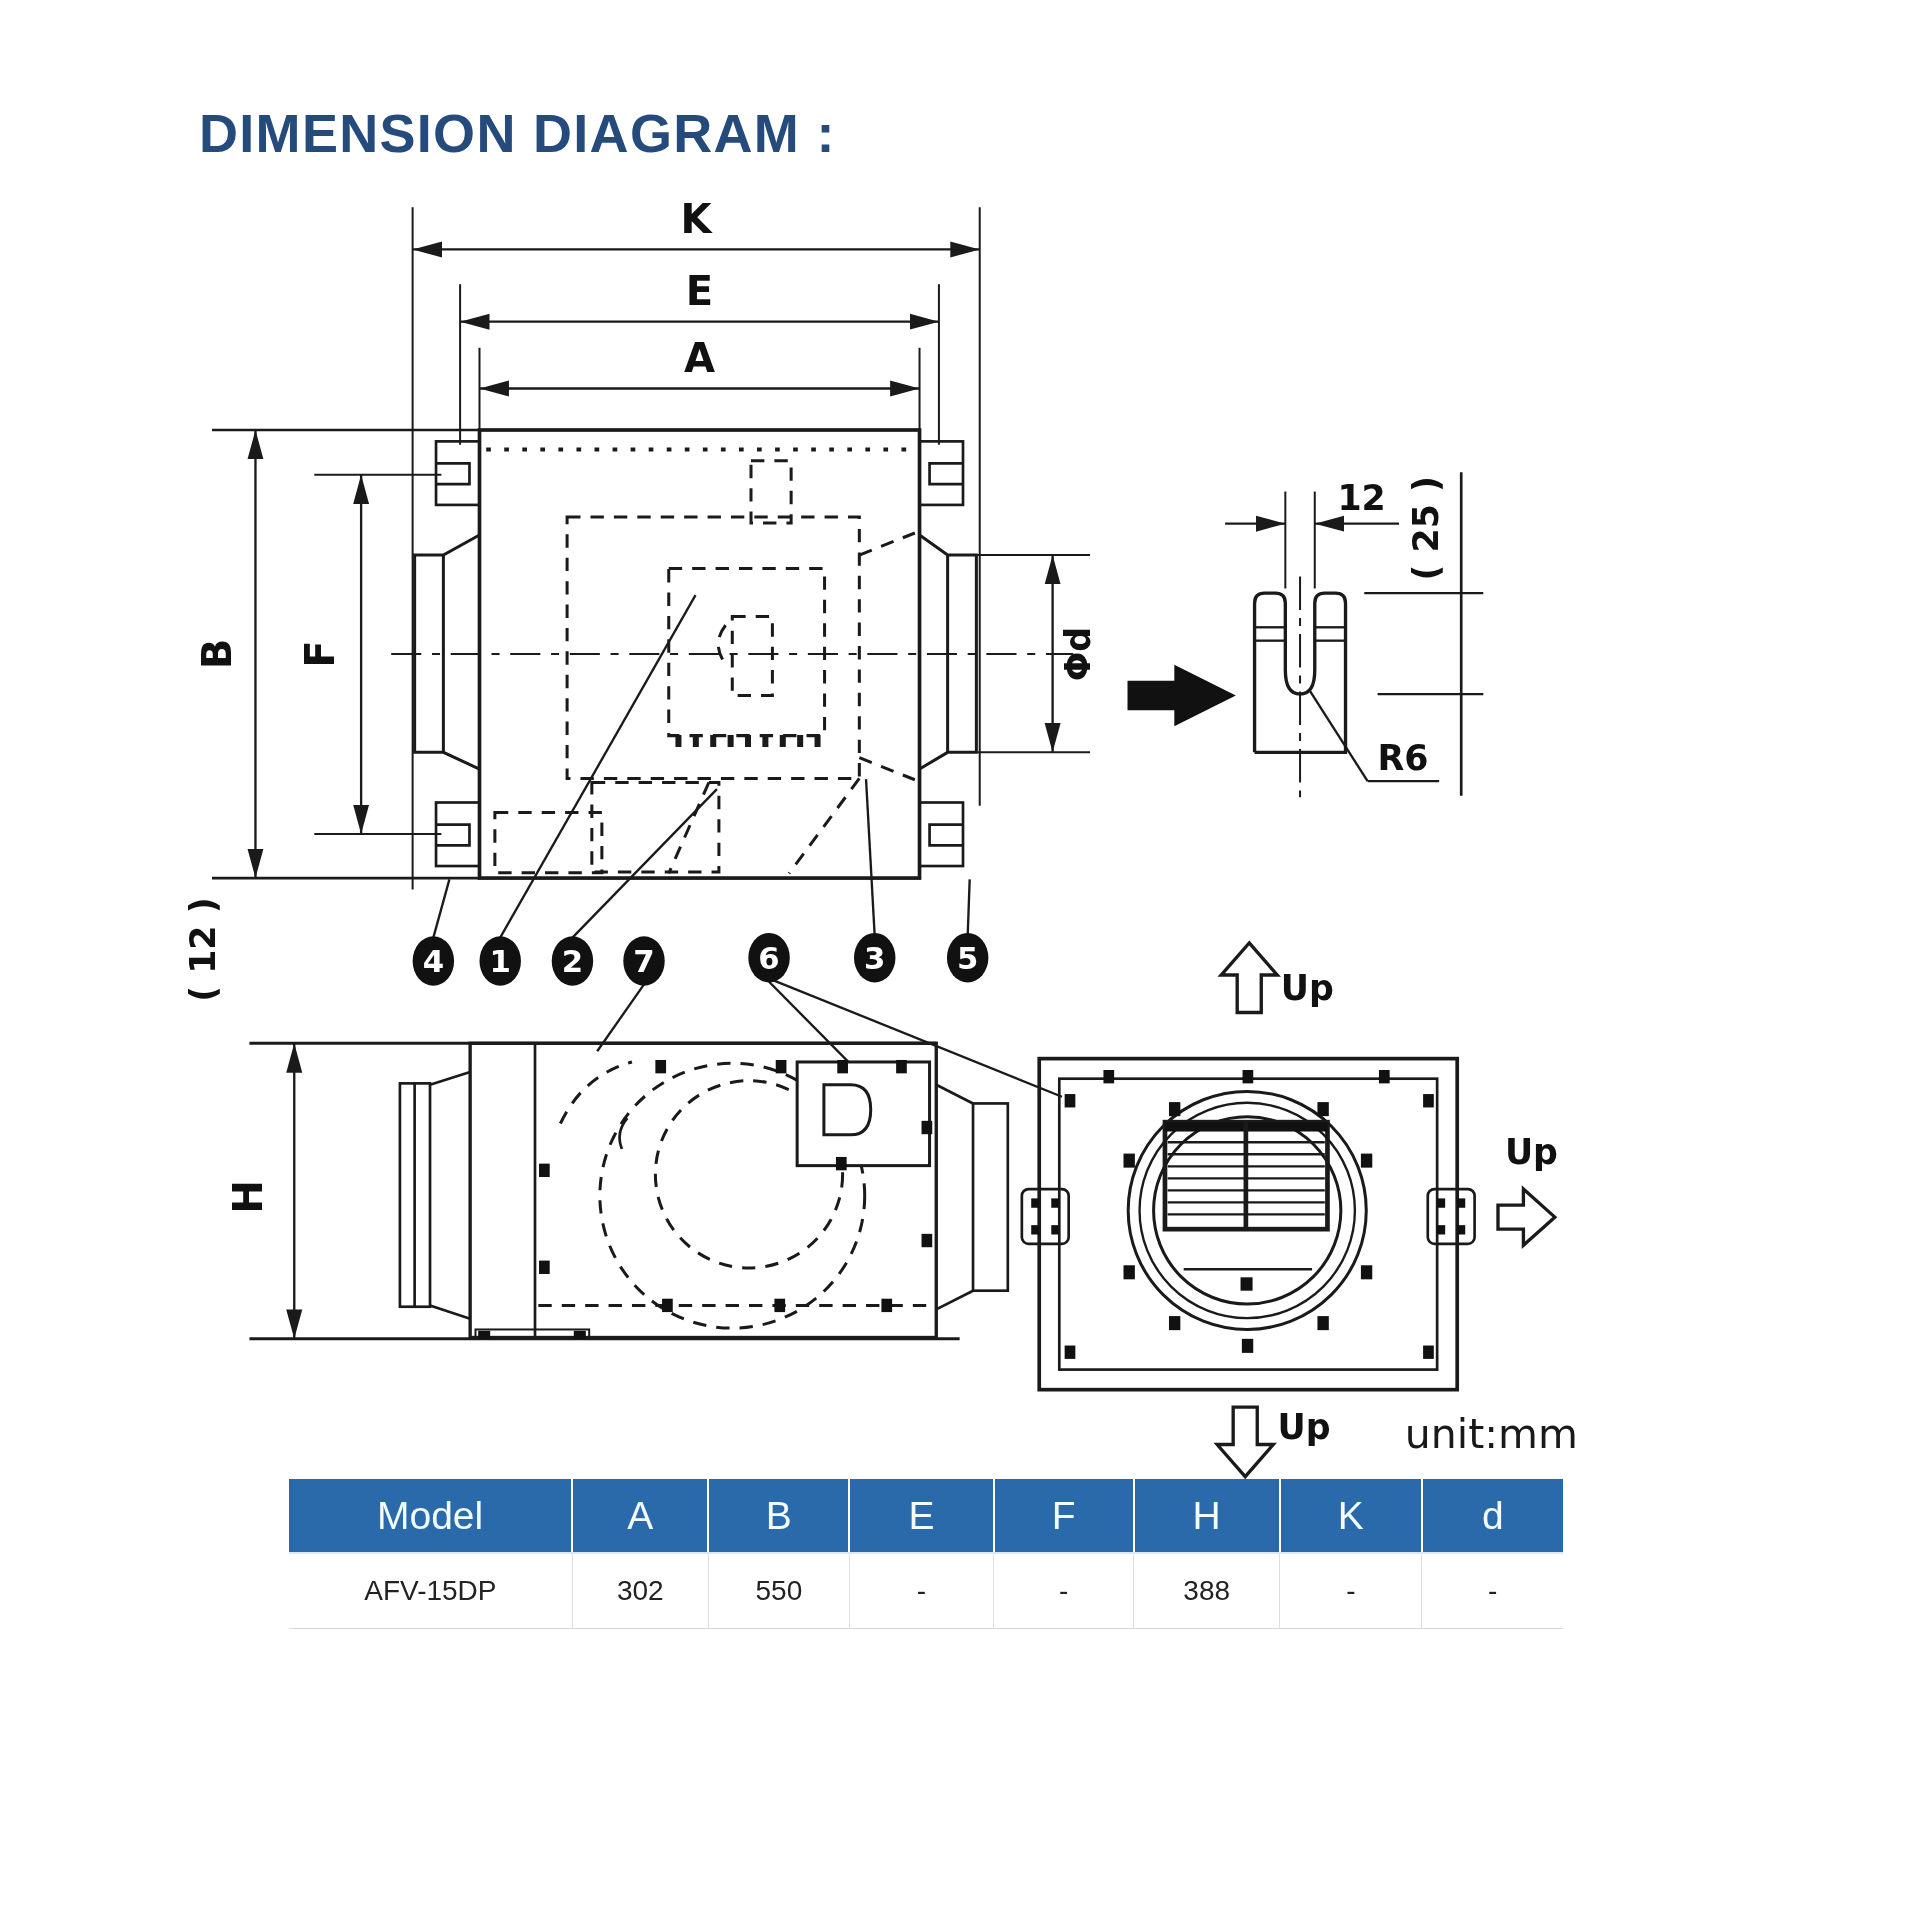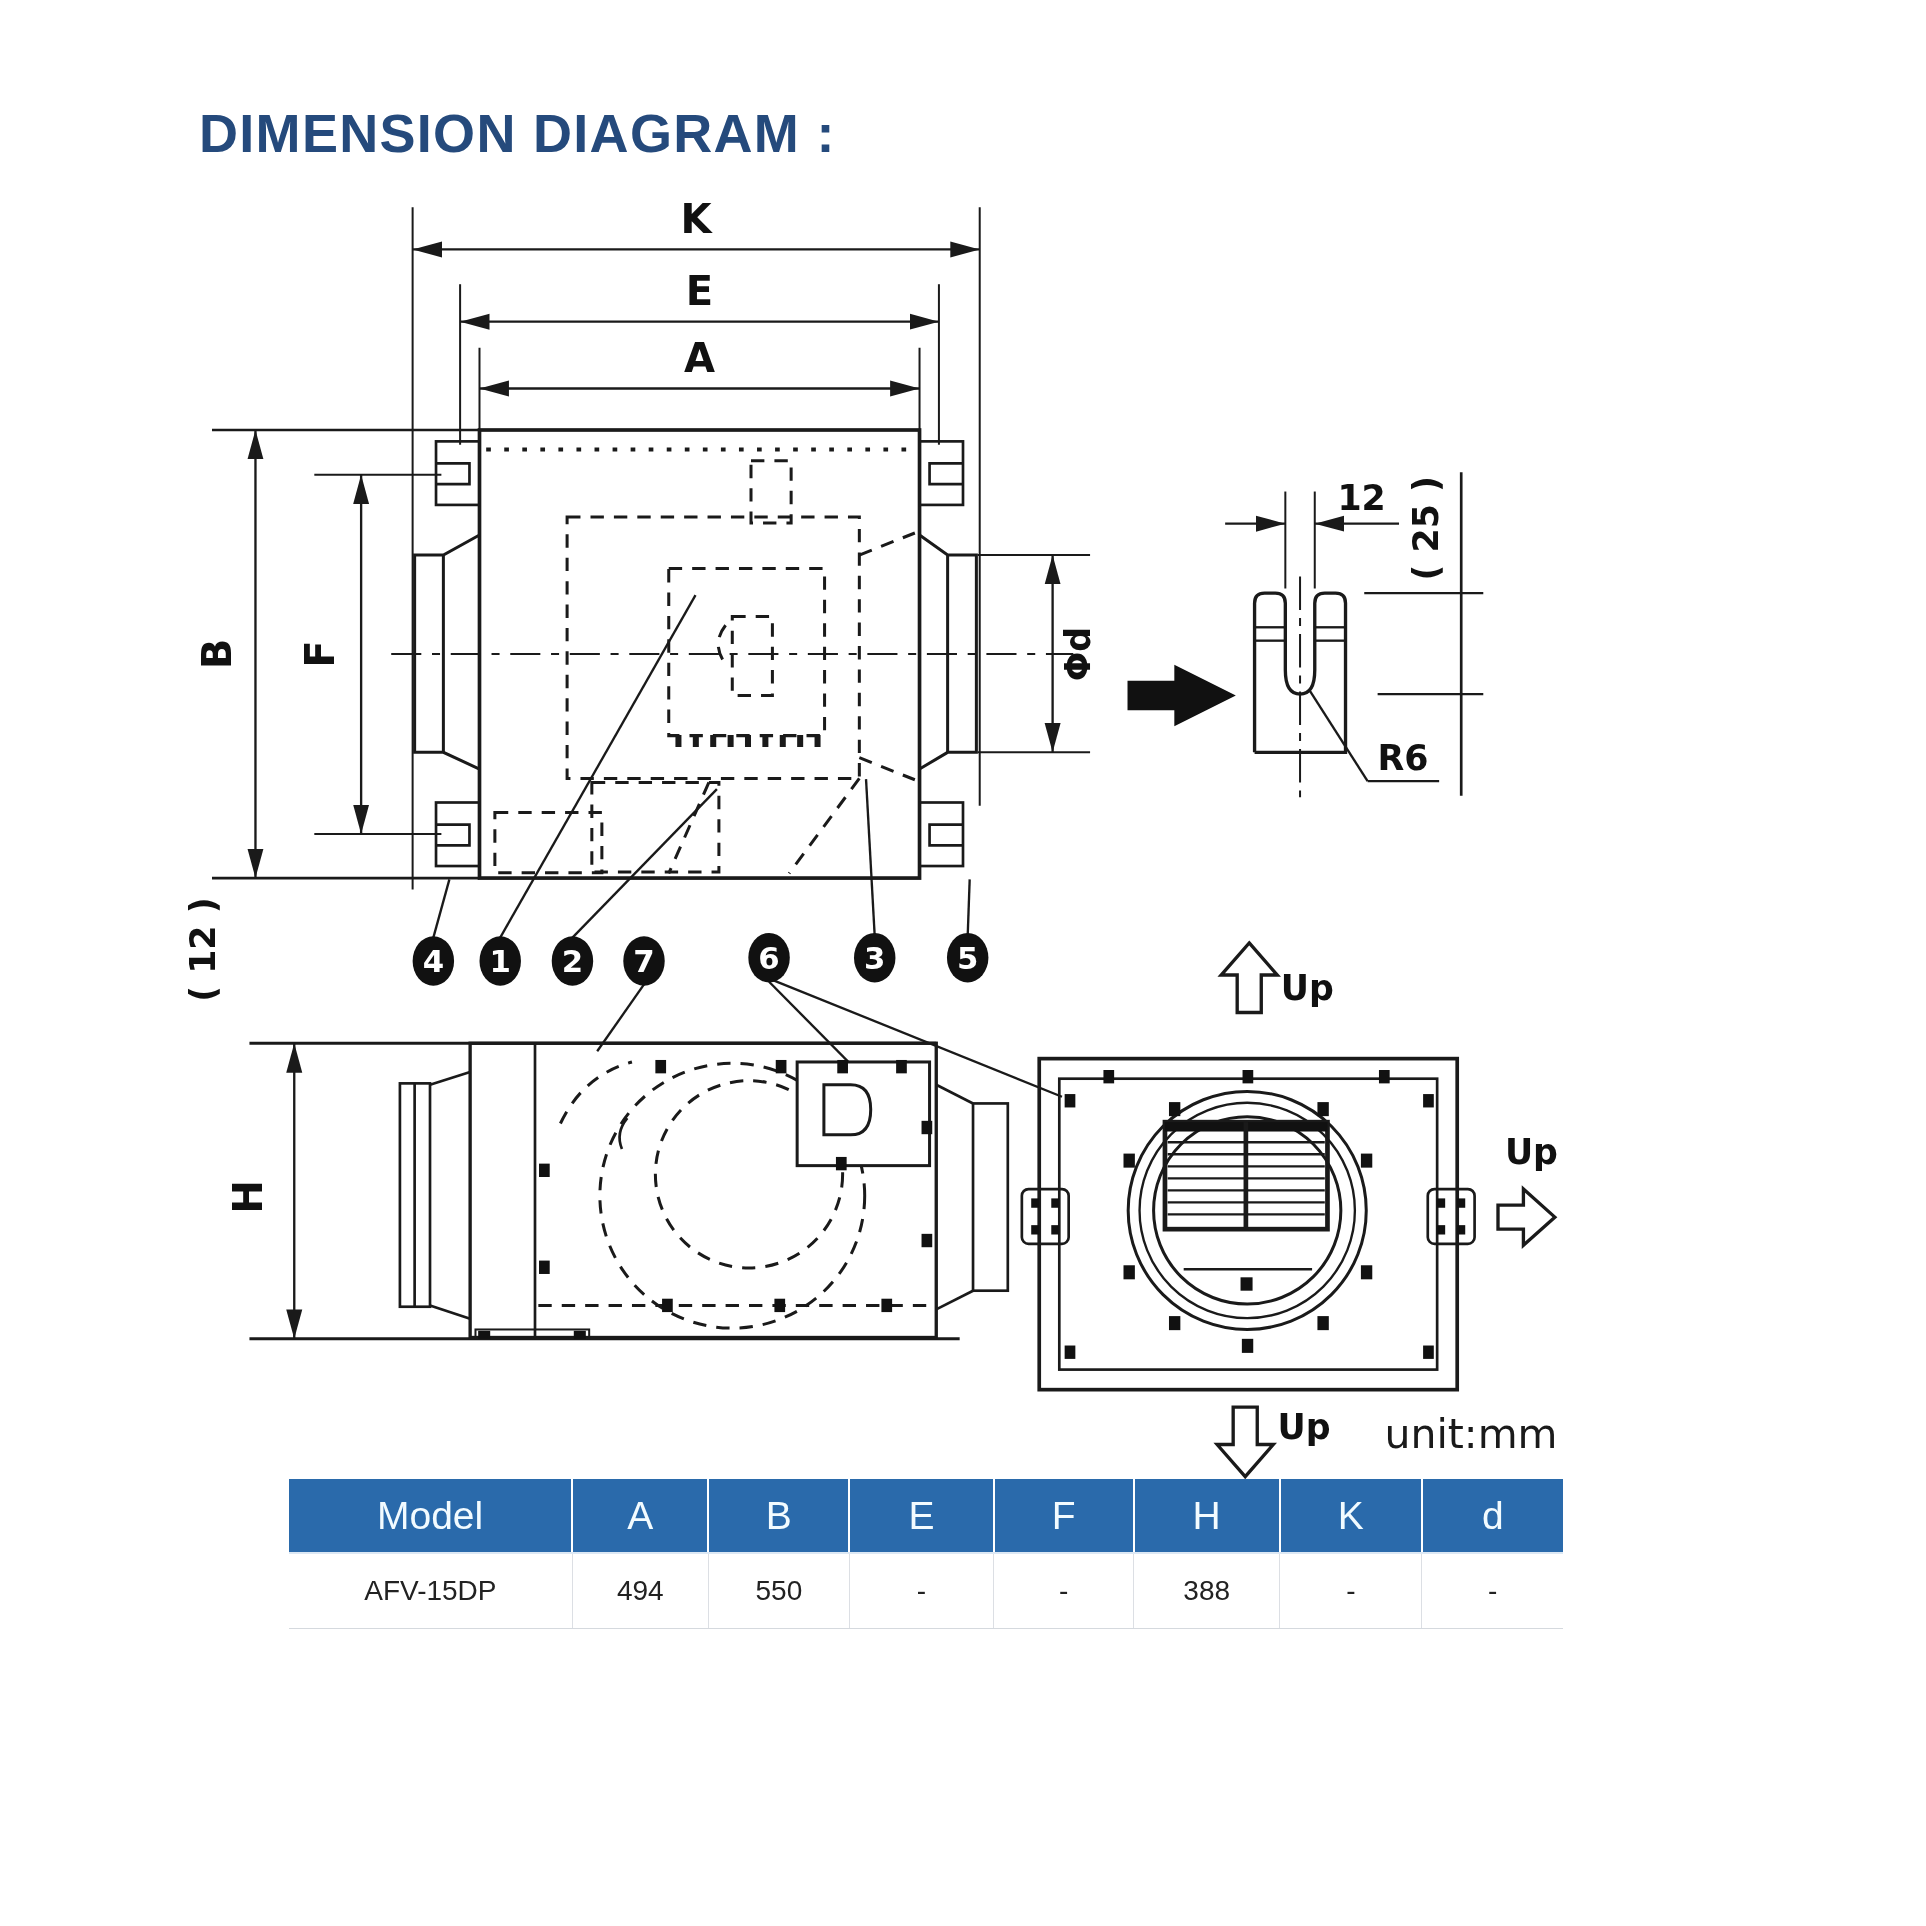--- a/index.html
+++ b/index.html
@@ -9,21 +9,21 @@
               letter-spacing:1.3px;color:#254a7c;font-family:"Liberation Sans",sans-serif;}
   #diagram-svg{position:absolute;left:0;top:0;width:1926px;height:1926px;}
   .ln{stroke:#1a1a1a;fill:none;}
   .dim{stroke:#1a1a1a;stroke-width:3.5;fill:none;}
   .dash{stroke:#1a1a1a;stroke-width:4.5;fill:none;stroke-dasharray:20 15;}
   .dot{fill:#111;}
   text{fill:#111;font-family:"DejaVu Sans",sans-serif;font-weight:bold;}
   .dimlab{font-size:60px;}
   .small{font-size:52px;}
   .callout-num{fill:#fff;font-size:46px;text-anchor:middle;}
-  #unit-label{position:absolute;left:1364px;top:1410px;width:214px;text-align:center;
+  #unit-label{position:absolute;left:1364px;top:1410px;width:214px;text-align:right;
               font-size:41px;color:#1a1a1a;font-family:"DejaVu Sans",sans-serif;}
   #spec-table{position:absolute;left:289px;top:1479px;width:1274px;border-collapse:collapse;
               table-layout:fixed;font-family:"Liberation Sans",sans-serif;}
   #spec-table th{background:#2a6aab;color:#f2fbff;font-weight:normal;font-size:39px;
                  height:71px;border-right:2.7px solid #fff;border-bottom:2.7px solid #dce8f4;}
   #spec-table th:last-child{border-right:none;}
   #spec-table td{background:#fff;color:#222;font-size:28px;text-align:center;height:72px;
                  border-right:1.3px solid #dcdfe4;border-bottom:1.3px solid #d5d9de;}
   #spec-table td:last-child{border-right:none;}
 </style>
@@ -329,21 +329,21 @@
         <th>E</th>
         <th>F</th>
         <th>H</th>
         <th>K</th>
         <th>d</th>
       </tr>
     </thead>
     <tbody>
       <tr>
         <td>AFV-15DP</td>
-        <td>494</td>
+        <td>302</td>
         <td>550</td>
         <td>-</td>
         <td>-</td>
         <td>388</td>
         <td>-</td>
         <td>-</td>
       </tr>
     </tbody>
   </table>
 

